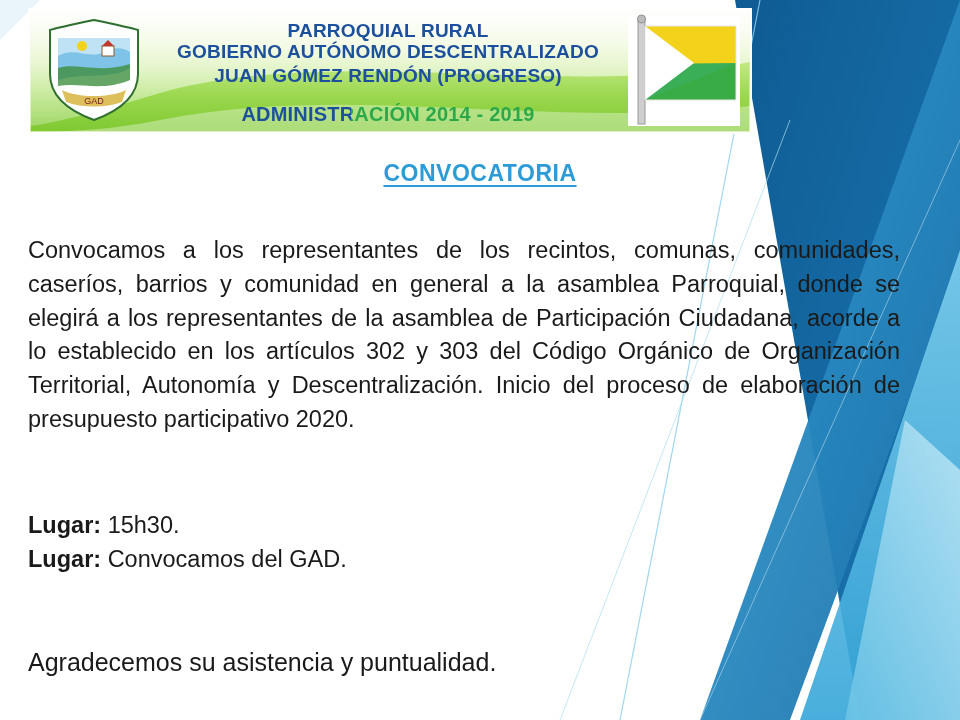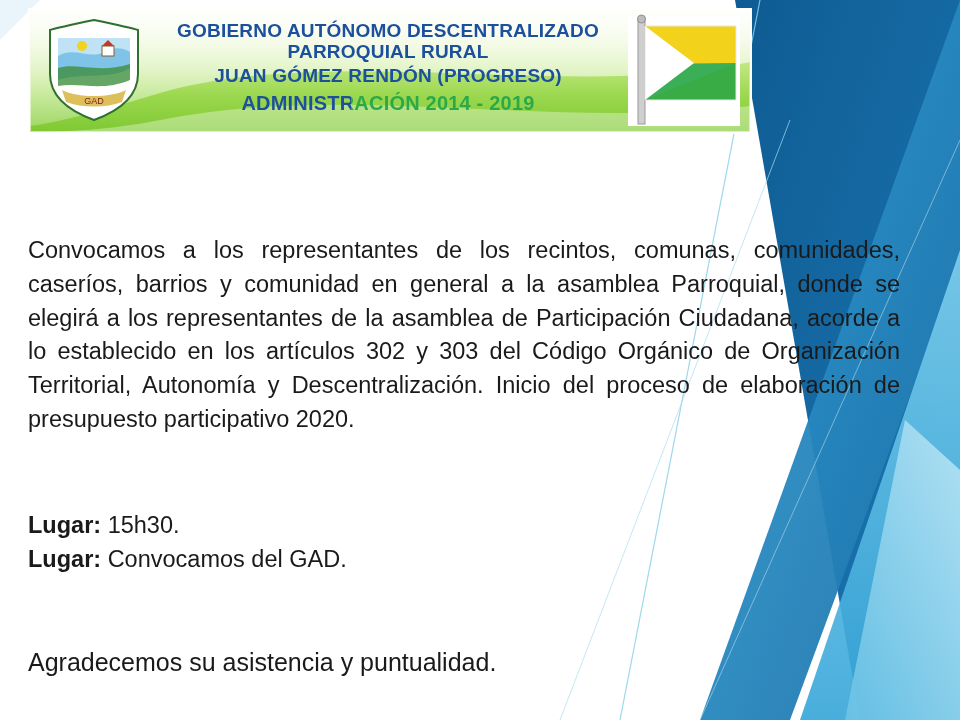--- a/index.html
+++ b/index.html
@@ -70,21 +70,21 @@
   }
   .banner-line {
     font-weight: bold;
     letter-spacing: .2px;
   }
   .bl1 { font-size: 19px; color: #1c4f9c; }
   .bl2 { font-size: 19px; color: #1c4f9c; }
   .bl3 { font-size: 19px; color: #1c4f9c; margin-top: 2px; }
   .bl4 {
     font-size: 20px;
-    margin-top: 6px;
+    margin-top: 17px;
     font-weight: bold;
     background: linear-gradient(90deg,#1c4f9c 0%, #1c4f9c 42%, #2aa84a 42%, #2aa84a 100%);
     -webkit-background-clip: text;
     background-clip: text;
     color: transparent;
   }
   .flag-wrap {
     position: absolute;
     right: 8px;
     top: 4px;
@@ -197,40 +197,41 @@
       <path d="M18 40 C34 30 50 44 64 36 C74 30 84 32 90 36 L90 52 C72 64 40 56 18 64 Z" fill="#7fc4e8"></path>
       <path d="M18 52 C36 46 58 58 90 48 L90 64 C62 76 40 66 18 70 Z" fill="#3f8f3f" opacity="0.8"></path>
       <circle cx="42" cy="30" r="5" fill="#f2d21a"></circle>
       <rect x="62" y="30" width="12" height="10" fill="#ffffff" stroke="#8a5a2b" stroke-width="1"></rect>
       <polygon points="62,30 68,24 74,30" fill="#c0392b"></polygon>
       <path d="M22 74 C38 82 70 82 86 74 L82 86 C66 92 42 92 26 86 Z" fill="#d9b84a" opacity="0.9"></path>
       <text x="54" y="88" font-size="9" text-anchor="middle" fill="#7a1f1f" font-family="Liberation Sans, sans-serif">GAD</text>
     </svg>
 
     <div class="banner-text">
+      <div class="banner-line bl2">PARROQUIAL RURAL</div>
       <div class="banner-line bl1">GOBIERNO AUTÓNOMO DESCENTRALIZADO</div>
-      <div class="banner-line bl2">PARROQUIAL RURAL</div>
       <div class="banner-line bl3">JUAN GÓMEZ RENDÓN (PROGRESO)</div>
       <div class="banner-line bl4">ADMINISTRACIÓN 2014 - 2019</div>
     </div>
 
     <svg class="flag-wrap" viewBox="0 0 118 114" aria-hidden="true">
       <rect x="4" y="2" width="112" height="110" fill="#ffffff"></rect>
       <rect x="14" y="6" width="7" height="104" fill="#cfcfcf" stroke="#9a9a9a" stroke-width="1"></rect>
       <circle cx="17.5" cy="5" r="4" fill="#bdbdbd" stroke="#8f8f8f"></circle>
       <path d="M21 12 L112 12 L112 86 L21 86 Z" fill="#ffffff"></path>
       <path d="M21 12 L112 12 L112 86 L21 86 Z" fill="#f2d21a"></path>
       <path d="M21 12 L112 49 L21 86 Z" fill="#ffffff"></path>
       <path d="M21 50 L112 12 L112 86 L21 86 Z" fill="#2aa84a" opacity="0.92"></path>
       <path d="M21 12 L112 12 L112 49 L21 50 Z" fill="#f2d21a"></path>
       <path d="M21 12 L70 49 L21 86 Z" fill="#ffffff"></path>
       <path d="M21 12 L112 12 L112 86 L21 86 Z" fill="none" stroke="#e6e6e6" stroke-width="1"></path>
     </svg>
   </div>
 
+  <div class="title">CONVOCATORIA</div>
 
   <div class="body-text">Convocamos a los representantes de los recintos, comunas, comunidades, caseríos, barrios y comunidad en general a la asamblea Parroquial, donde se elegirá a los representantes de la asamblea de Participación Ciudadana, acorde a lo establecido en los artículos 302 y 303 del Código Orgánico de Organización Territorial, Autonomía y Descentralización. Inicio del proceso de elaboración de presupuesto participativo 2020.</div>
 
   <div class="details">
     <div>
       <span class="k">Lugar:</span>
       <span>15h30.</span>
     </div>
     <div>
       <span class="k">Lugar:</span>

